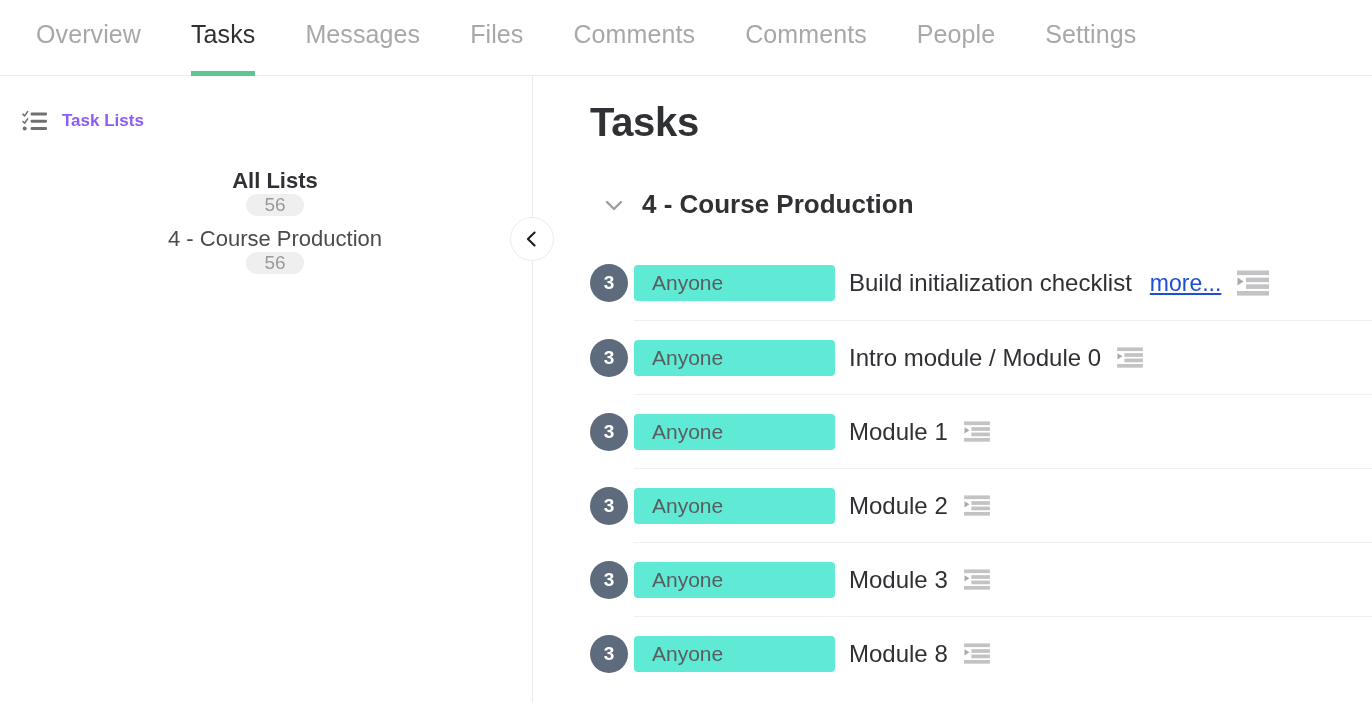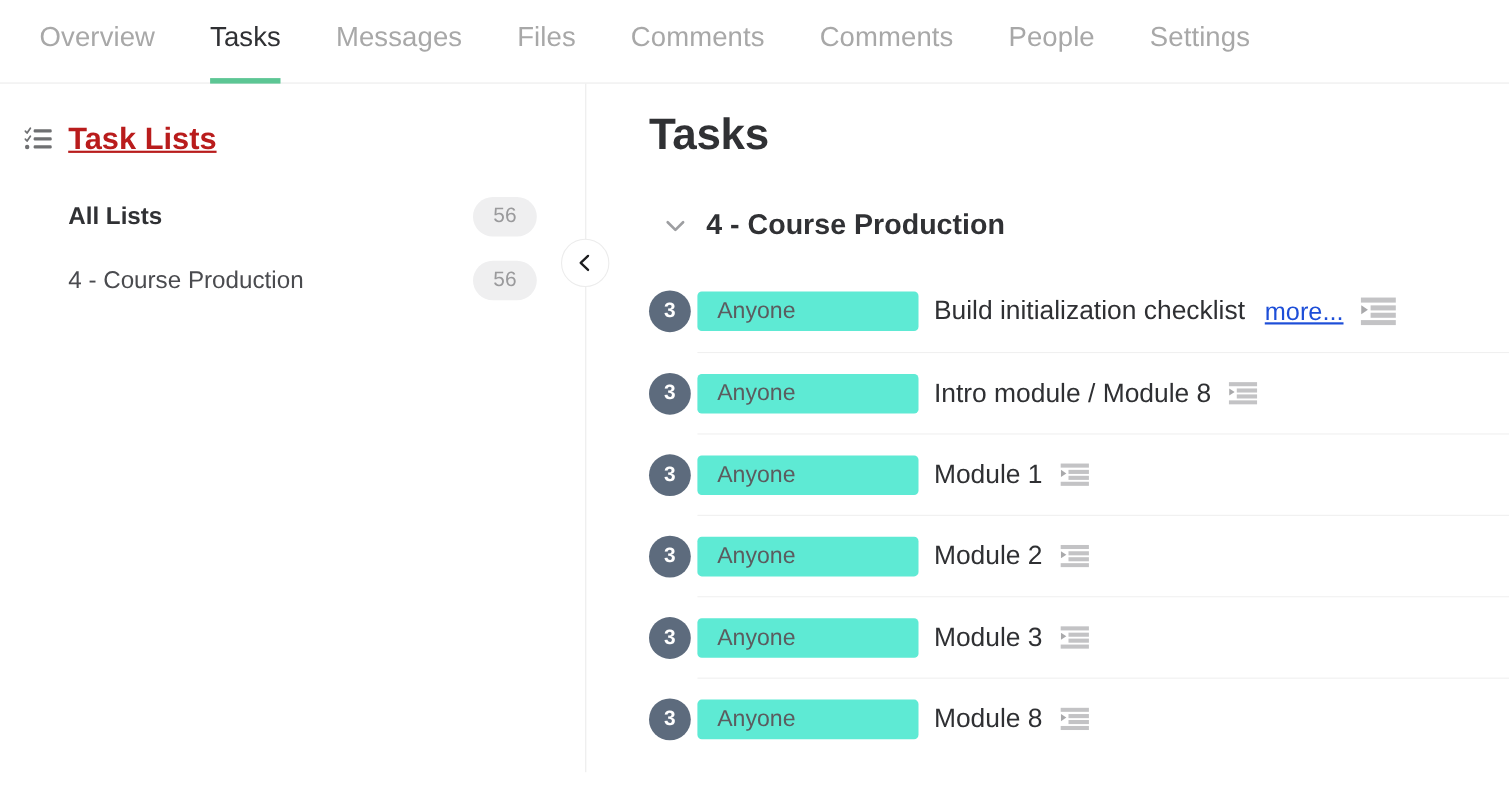--- a/index.html
+++ b/index.html
@@ -58,34 +58,34 @@
     position: relative;
   }
   .sidebar-heading {
     display: flex;
     align-items: center;
     gap: 14px;
     margin-bottom: 36px;
   }
   .checklist-icon { width: 26px; height: 22px; flex: 0 0 26px; display:block; }
   .sidebar-title {
-    font-size: 28px;
+    font-size: 17px;
     font-weight: bold;
-    color: #b91c1c;
-    text-decoration: underline;
+    color: #8b5cf6;
   }
   .list-row {
     display: flex;
     align-items: center;
     justify-content: space-between;
     height: 38px;
     margin-bottom: 20px;
     padding-left: 40px;
     padding-right: 8px;
     cursor: pointer;
+    flex-direction: column;
   }
   .list-label { font-size: 22px; color: #4a4b4f; }
   .list-row.sel .list-label { font-weight: bold; color: #303134; }
   .count-pill {
     min-width: 58px;
     height: 36px;
     border-radius: 18px;
     background: #efeff0;
     color: #9a9a9c;
     font-size: 19px;
@@ -298,21 +298,21 @@
                 <rect x="0" y="21" width="32" height="4.6" fill="#c3c3c5"></rect>
                 <path d="M0.5 7.6 L6.6 11.6 L0.5 15.6 Z" fill="#a9a9ab"></path>
               </svg>
             </span>
           </div>
         </div>
         <div class="task-row">
           <div class="avatar">3</div>
           <div class="assignee-pill">Anyone</div>
           <div class="task-main">
-            <span class="task-name">Intro module / Module 8</span>
+            <span class="task-name">Intro module / Module 0</span>
             <span style="display: flex; align-items: center;">
               <svg viewBox="0 0 32 26" fill="none" class="subtask-icon sm">
                 <rect x="0" y="0.5" width="32" height="4.6" fill="#c3c3c5"></rect>
                 <rect x="9" y="7.6" width="23" height="4.6" fill="#c3c3c5"></rect>
                 <rect x="9" y="14.3" width="23" height="4.6" fill="#c3c3c5"></rect>
                 <rect x="0" y="21" width="32" height="4.6" fill="#c3c3c5"></rect>
                 <path d="M0.5 7.6 L6.6 11.6 L0.5 15.6 Z" fill="#a9a9ab"></path>
               </svg>
             </span>
           </div>

